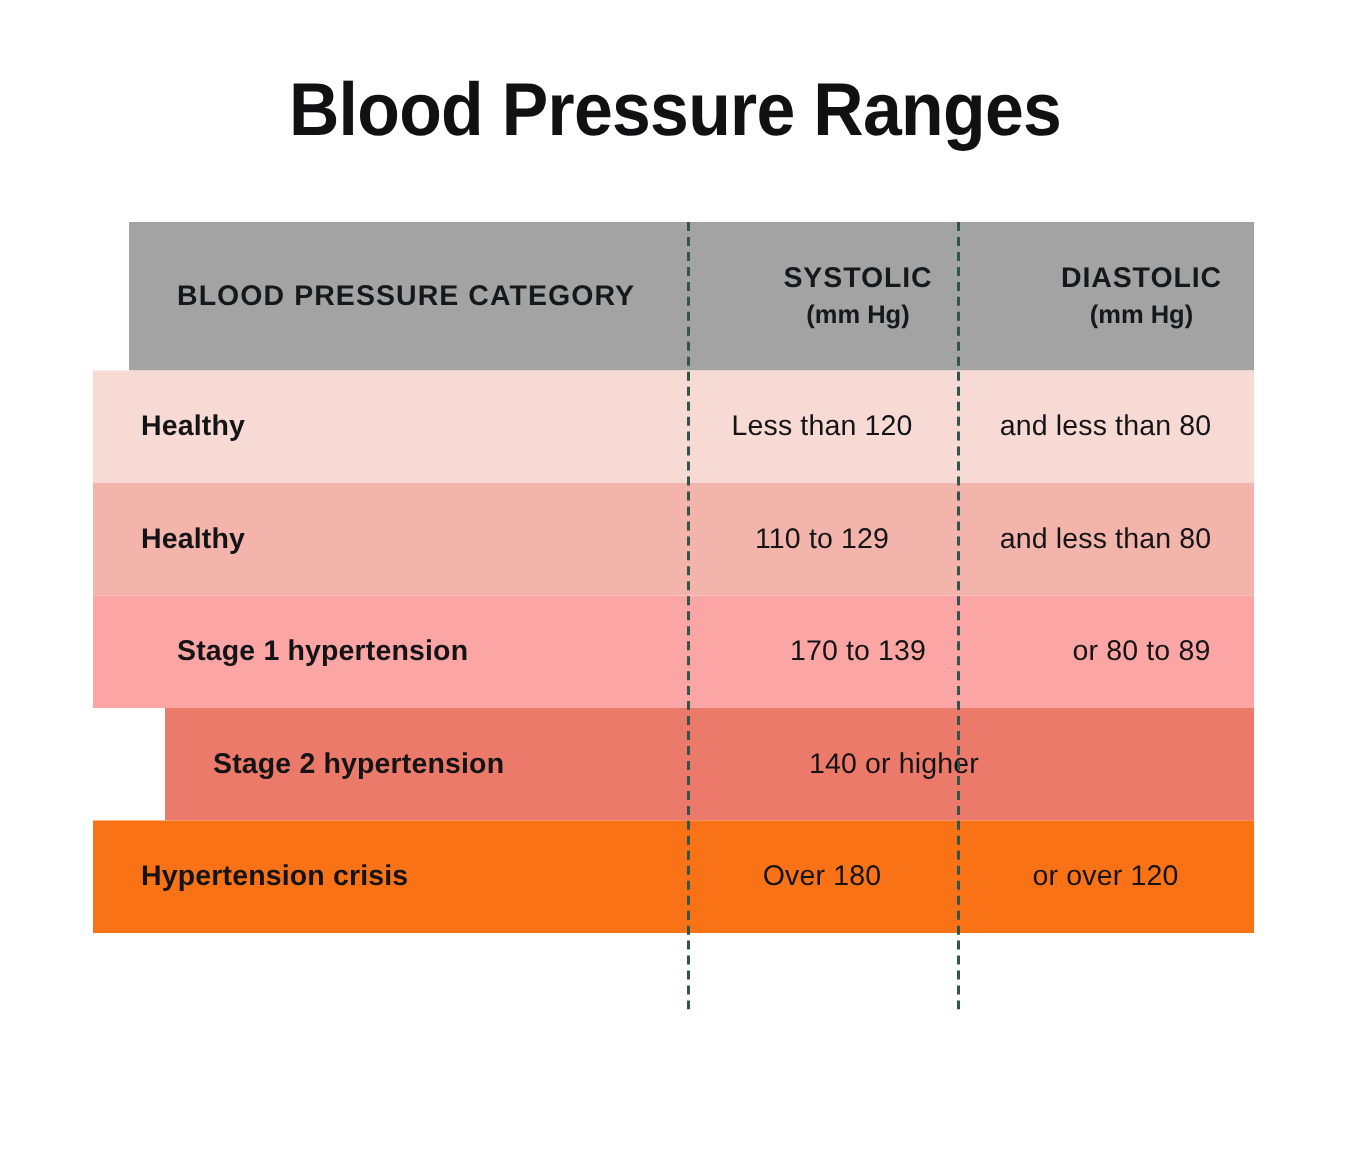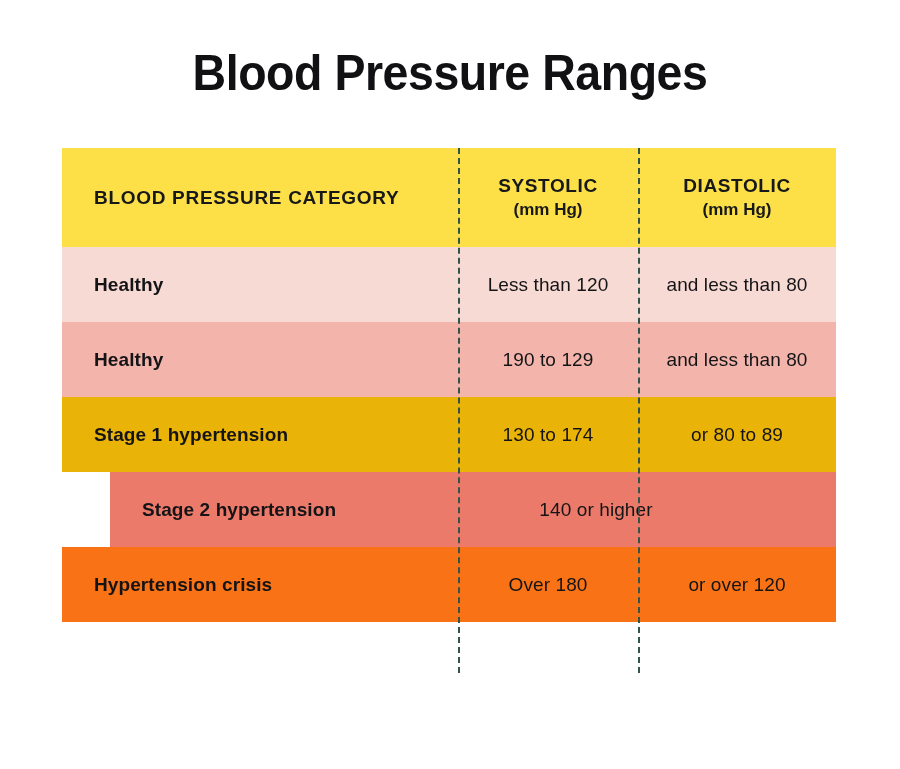--- a/index.html
+++ b/index.html
@@ -140,21 +140,21 @@
 </style>
 </head>
 <body>
 
 <div id="infographic">
 
   <div id="title">Blood Pressure Ranges</div>
 
   <div id="bp-table">
 
-    <div class="row header" style="background: #fde047;">
+    <div class="row header" style="background: #a3a3a3; margin-left: 24px;">
       <div class="cell-category">BLOOD PRESSURE CATEGORY</div>
       <div class="cell-systolic">
         <div class="col-head">
           <span>SYSTOLIC</span>
           <span class="unit">(mm Hg)</span>
         </div>
       </div>
       <div class="cell-diastolic">
         <div class="col-head">
           <span>DIASTOLIC</span>
@@ -164,26 +164,26 @@
     </div>
 
     <div id="rows-container">
         <div class="row data" style="background: rgb(248, 218, 213);">
           <div class="cell-category">Healthy</div>
           <div class="cell-systolic">Less than 120</div>
           <div class="cell-diastolic">and less than 80</div>
         </div>
         <div class="row data" style="background: rgb(242, 180, 171);">
           <div class="cell-category">Healthy</div>
-          <div class="cell-systolic">190 to 129</div>
+          <div class="cell-systolic">110 to 129</div>
           <div class="cell-diastolic">and less than 80</div>
         </div>
-        <div class="row data" style="background: #eab308;">
+        <div class="row data" style="background: #fca5a5; padding-left: 24px;">
           <div class="cell-category">Stage 1 hypertension</div>
-          <div class="cell-systolic">130 to 174</div>
+          <div class="cell-systolic">170 to 139</div>
           <div class="cell-diastolic">or 80 to 89</div>
         </div>
         <div class="row data" style="background: rgb(236, 122, 107); margin-left: 48px;">
           <div class="cell-category">Stage 2 hypertension</div>
           <div class="cell-systolic">140 or higher</div>
         </div>
         <div class="row data" style="background: #f97316;">
           <div class="cell-category">Hypertension crisis</div>
           <div class="cell-systolic">Over 180</div>
           <div class="cell-diastolic">or over 120</div>

